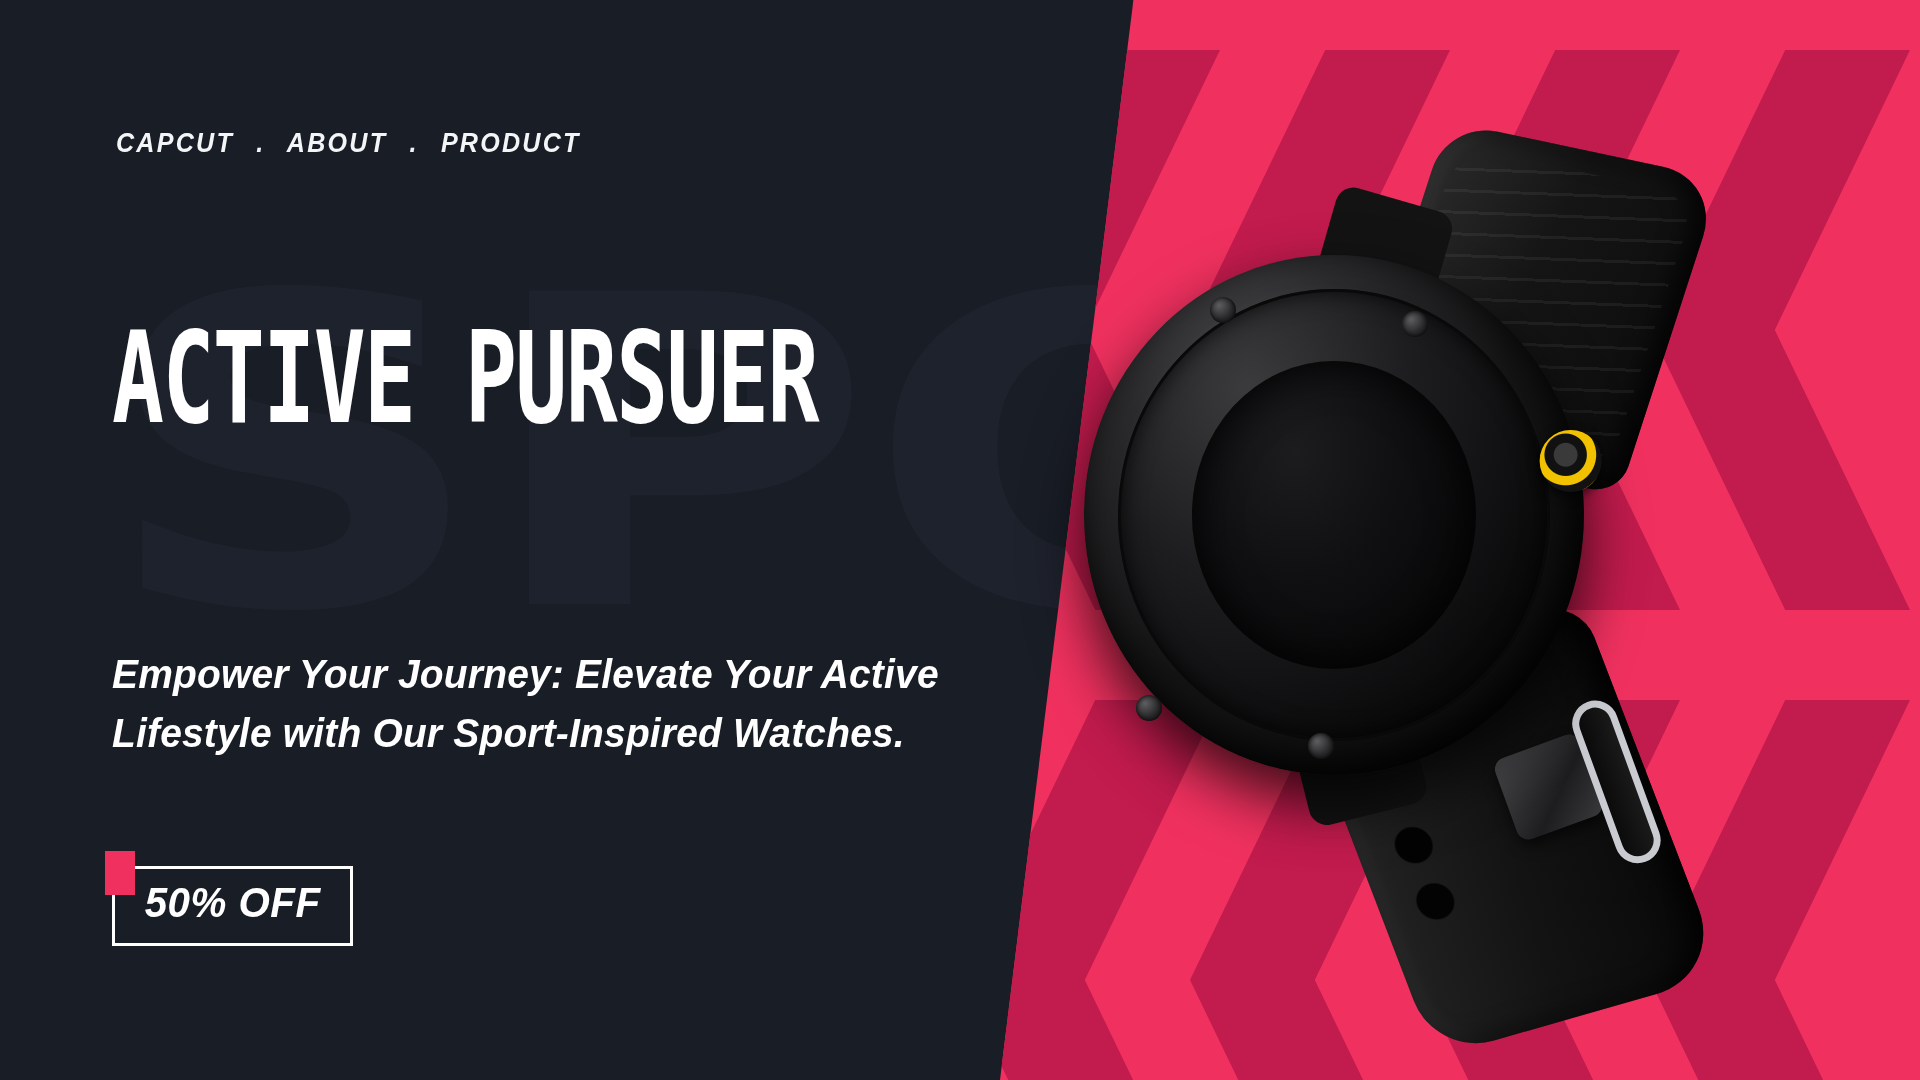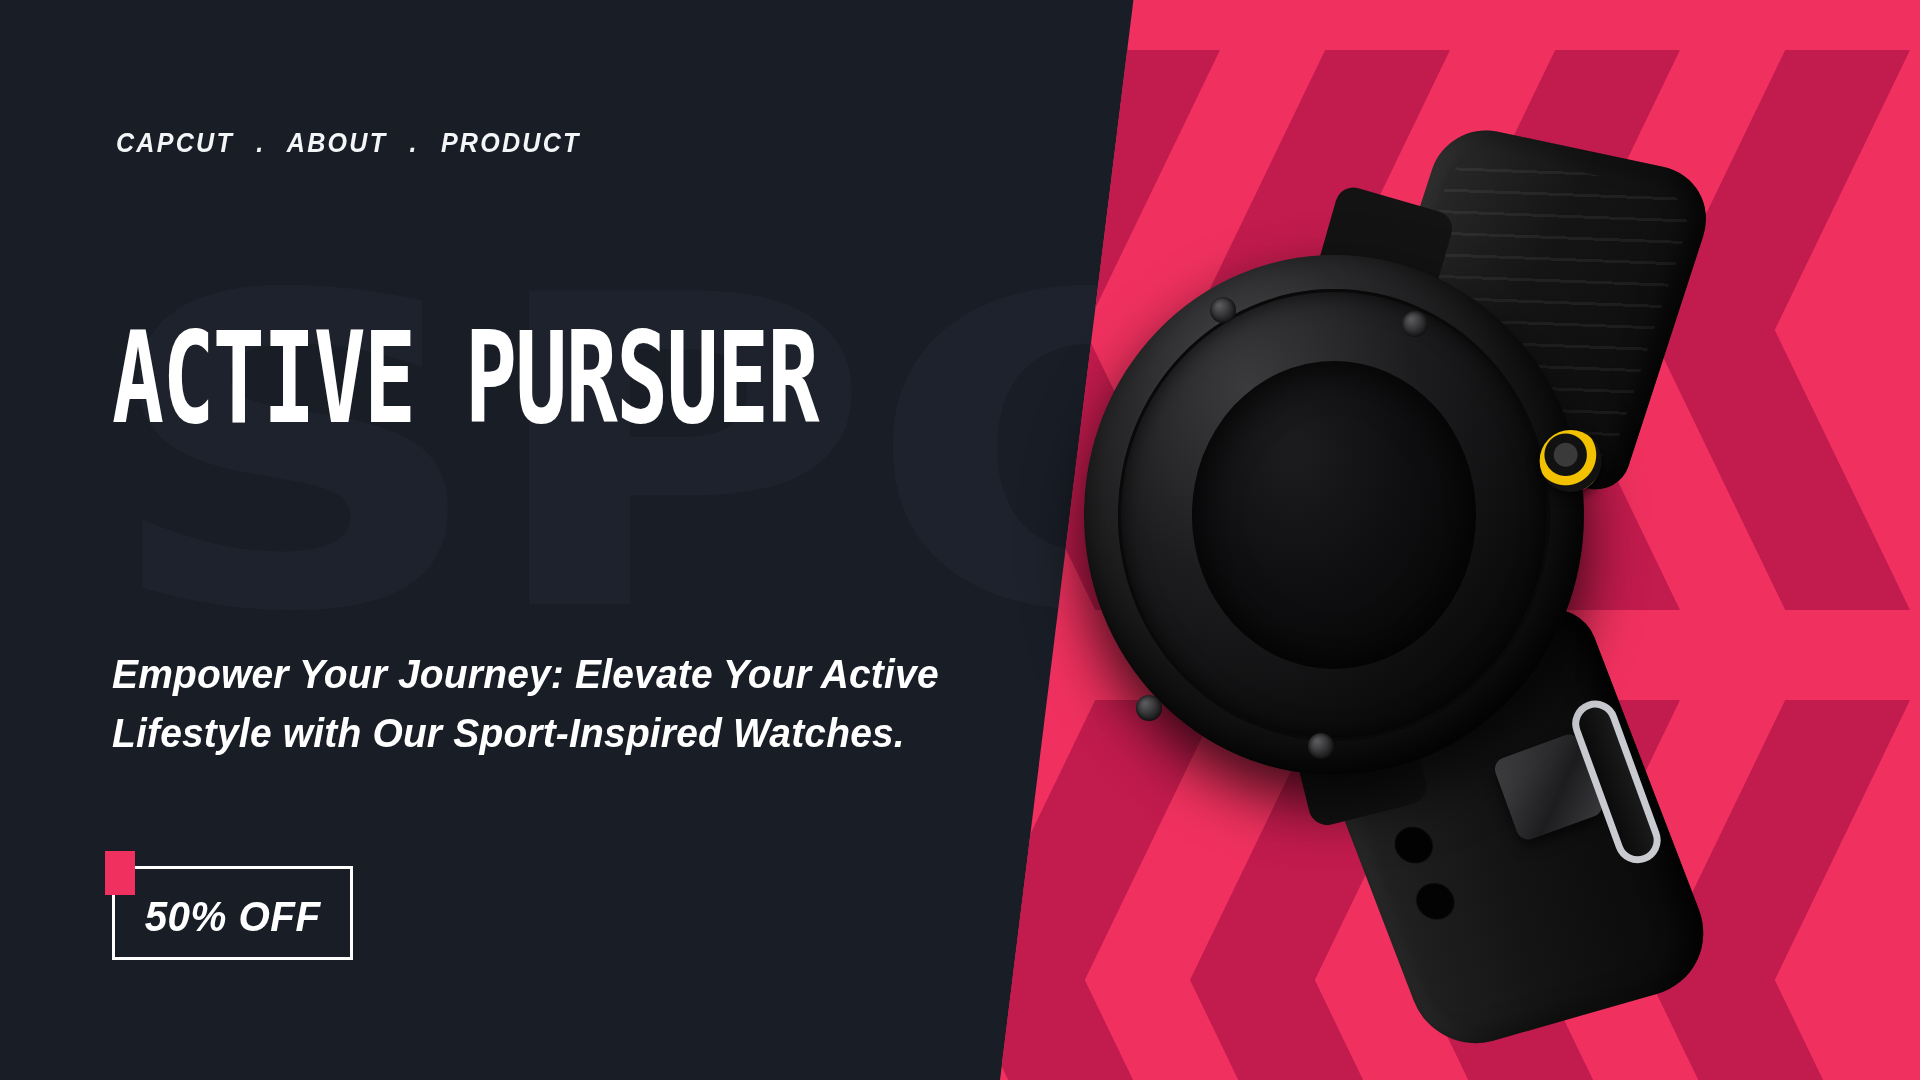--- a/index.html
+++ b/index.html
@@ -177,21 +177,21 @@
     transform:scaleX(.95); transform-origin:left top;
   }
 
   .cta-row{
     position:absolute; left:112px; top:866px;
     display:flex; align-items:flex-start; gap:24px;
   }
   .cta{
     position:relative;
     border:3px solid #ffffff;
-    padding:24px 26px 16px 26px;
+    padding:10px 26px 16px 26px;
     display:flex; align-items:center; justify-content:center;
     min-height:74px;
   }
   .cta-label{
     font-size:42px; font-weight:bold; font-style:italic;
     color:#ffffff; letter-spacing:.5px; white-space:nowrap;
     transform:scaleX(.96); transform-origin:center;
   }
   .corner-sq{
     position:absolute; left:-10px; top:-18px;

